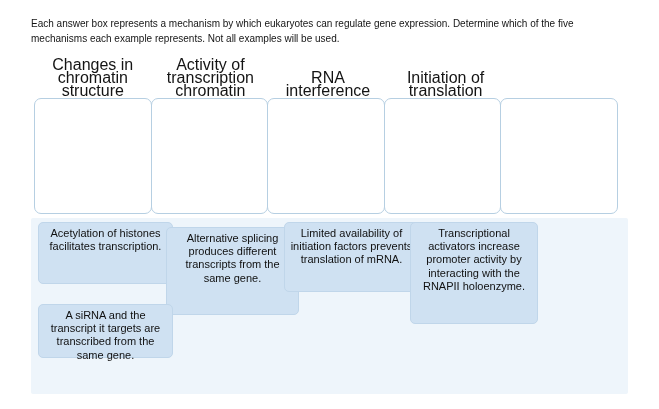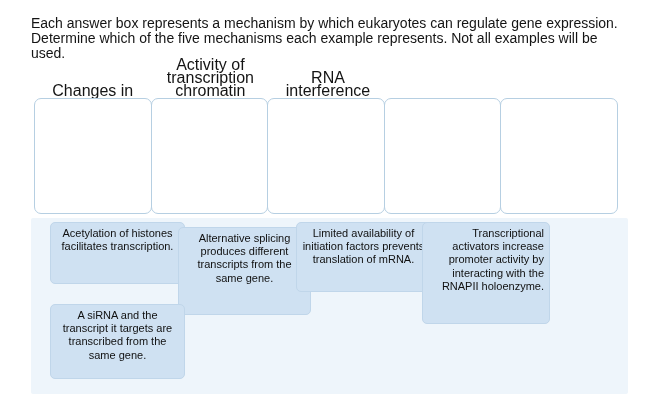--- a/index.html
+++ b/index.html
@@ -15,21 +15,21 @@
     overflow: hidden;
     position: relative;
   }
 
   
   #prompt {
     position: absolute;
     left: 31px;
     top: 16px;
     width: 600px;
-    font-size: 14px;
+    font-size: 10px;
     line-height: 15px;
     color: #141414;
   }
 
   
   #headers {
     position: absolute;
     left: 34px;
     top: 58px;
     width: 588px;
@@ -88,54 +88,60 @@
     border-radius: 5px;
     text-align: center;
     font-size: 11px;
     line-height: 13.2px;
     color: #101010;
     padding: 4px 5px 5px 5px;
     display: flex;
     align-items: flex-start;
     justify-content: center;
     cursor: move;
-    margin-left: 12px;
   }
   .tile span { display: block; width: 100%; }
 
   
   #tile-0 { left: 7px;   top: 4px;  width: 135px; height: 62px; }
   #tile-1 { left: 135px; top: 9px;  width: 133px; height: 88px; text-align: center; }
   #tile-2 { left: 253px; top: 4px;  width: 135px; height: 70px; }
-  #tile-3 { left: 379px; top: 4px;  width: 128px; height: 102px; text-align: right; }
+  #tile-3 { left: 379px; top: 4px;  width: 128px; height: 102px; }
   
-  #tile-4 { left: 7px;   top: 86px; width: 135px; height: 75px; }
+  #tile-4 { left: 7px;   top: 86px; width: 135px; height: 54px; }
   #tile-5 { left: 135px; top: 86px; width: 133px; height: 88px; }
 </style>
 </head>
 <body>
 
 <div id="prompt">Each answer box represents a mechanism by which eukaryotes can regulate gene expression. Determine which of the five mechanisms each example represents. Not all examples will be used.</div>
 
 <div id="headers">
   <div class="col-header">
     <div>
       <span>Changes in</span>
+      <span>chromatin structure</span>
     </div>
   </div>
   <div class="col-header">
     <div>
       <span>Activity of</span>
       <span>transcription</span>
       <span>chromatin</span>
     </div>
   </div>
   <div class="col-header">
     <div>
       <span>RNA interference</span>
+    </div>
+  </div>
+  <div class="col-header">
+    <div>
+      <span>Initiation of</span>
+      <span>translation</span>
     </div>
   </div>
 </div>
 
 <div id="dropzones">
   <div class="dropzone"></div>
   <div class="dropzone"></div>
   <div class="dropzone"></div>
   <div class="dropzone"></div>
   <div class="dropzone"></div>

